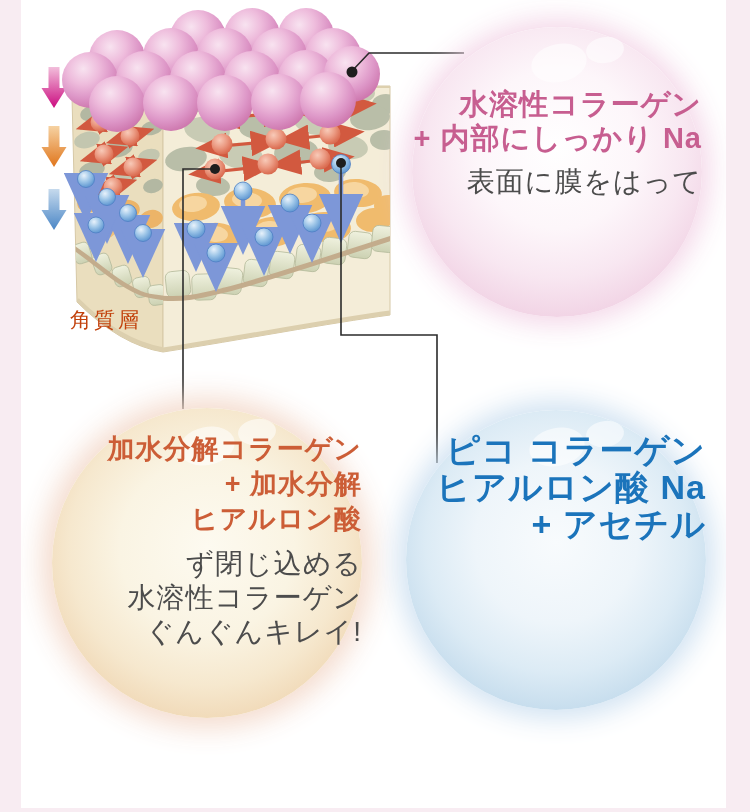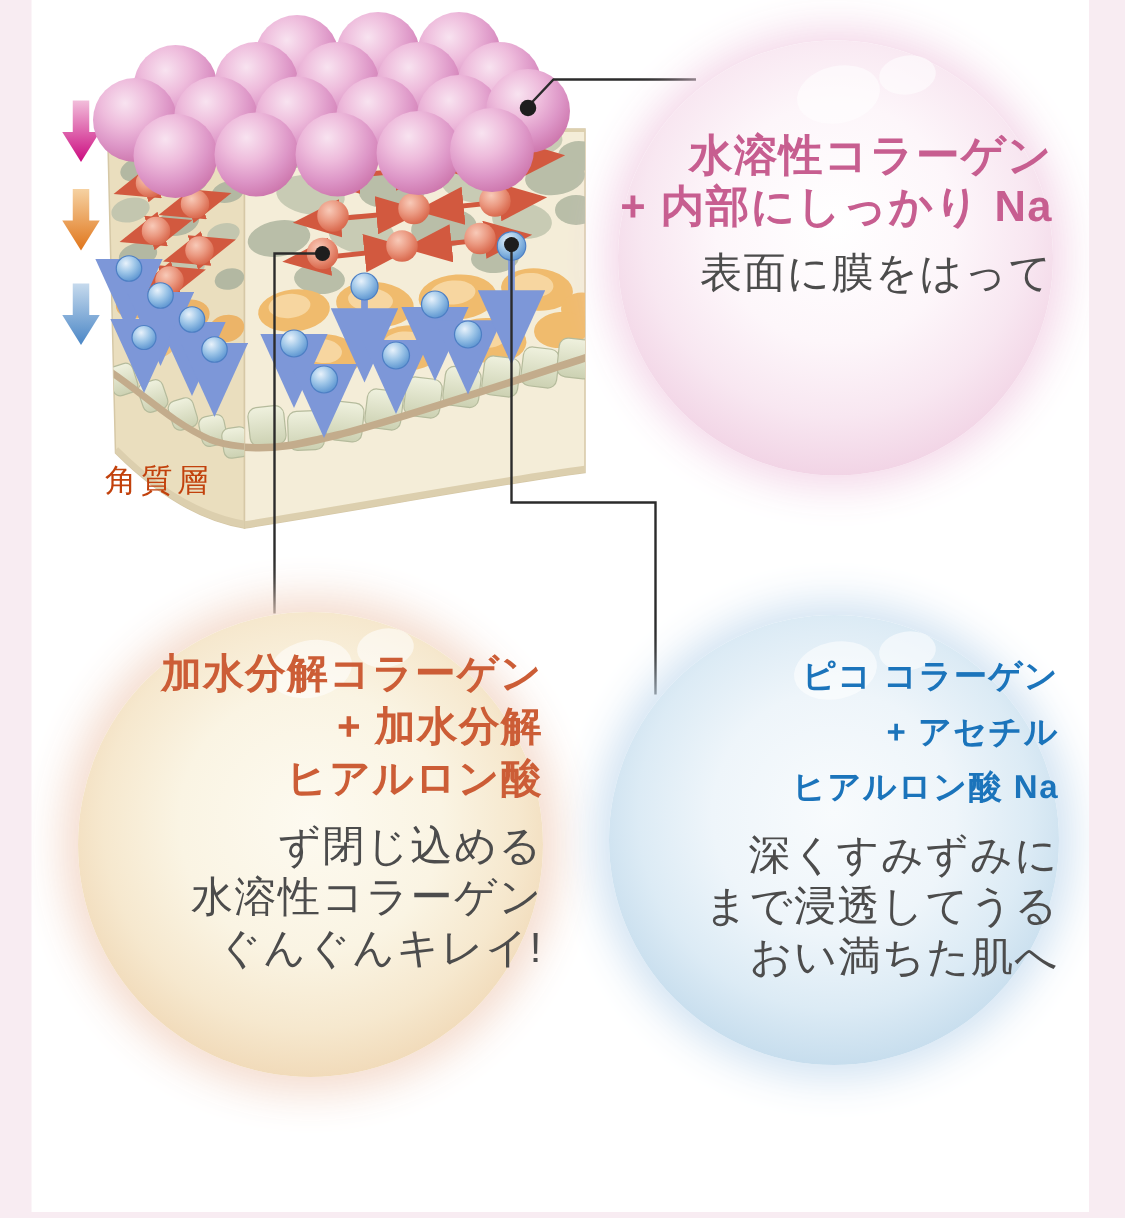--- a/index.html
+++ b/index.html
@@ -23,21 +23,21 @@
   .bubble-shine{position:absolute;background:rgba(255,255,255,0.55);border-radius:50%;}
   .shine-a{width:56px;height:38px;left:41%;top:6%;transform:rotate(-12deg);}
   .shine-b{width:38px;height:26px;left:60%;top:3.5%;transform:rotate(-8deg);}
   .bubble-content{position:absolute;left:0;right:0;text-align:right;}
   #bubble-pink .bubble-content{top:60px;}
   #bubble-orange .bubble-content{top:24px;}
   #bubble-blue .bubble-content{top:22px;}
   .bubble-title{font-weight:bold;letter-spacing:1px;}
   #bubble-pink .bubble-title{font-size:29px;line-height:34px;color:#c75e90;}
   #bubble-orange .bubble-title{font-size:27px;line-height:35px;color:#cc5d36;}
-  #bubble-blue .bubble-title{font-size:22px;line-height:37px;color:#1b74bb;}
+  #bubble-blue .bubble-title{font-size:34px;line-height:37px;color:#1b74bb;}
   .bubble-body{margin-top:10px;font-size:28px;line-height:34px;color:#4c4c4c;letter-spacing:1px;}
   #stratum-label{position:absolute;left:70px;top:306px;font-size:21px;letter-spacing:3px;color:#c2410c;z-index:30;}
 </style>
 </head>
 <body>
 
 <div id="stage">
 
   <svg id="diagram-svg" width="750" height="812" viewBox="0 0 750 812">
     <defs>
@@ -320,27 +320,22 @@
       </div>
     </div>
   </div>
 
   <div class="bubble" id="bubble-blue">
     <div class="bubble-shine shine-a"></div>
     <div class="bubble-shine shine-b"></div>
     <div class="bubble-content">
       <div class="bubble-title">
         <div>ピコ コラーゲン</div>
+        <div>ヒアルロン酸 Na</div>
         <div>+ アセチル</div>
-        <div>ヒアルロン酸 Na</div>
-      </div>
-      <div class="bubble-body">
-        <div>深くすみずみに</div>
-        <div>まで浸透してうる</div>
-        <div>おい満ちた肌へ</div>
       </div>
     </div>
   </div>
 
   <div class="edge-bar" id="bar-left"></div>
   <div class="edge-bar" id="bar-right"></div>
   <div class="edge-bar" id="bar-bottom"></div>
 </div>
 
 </body></html>

